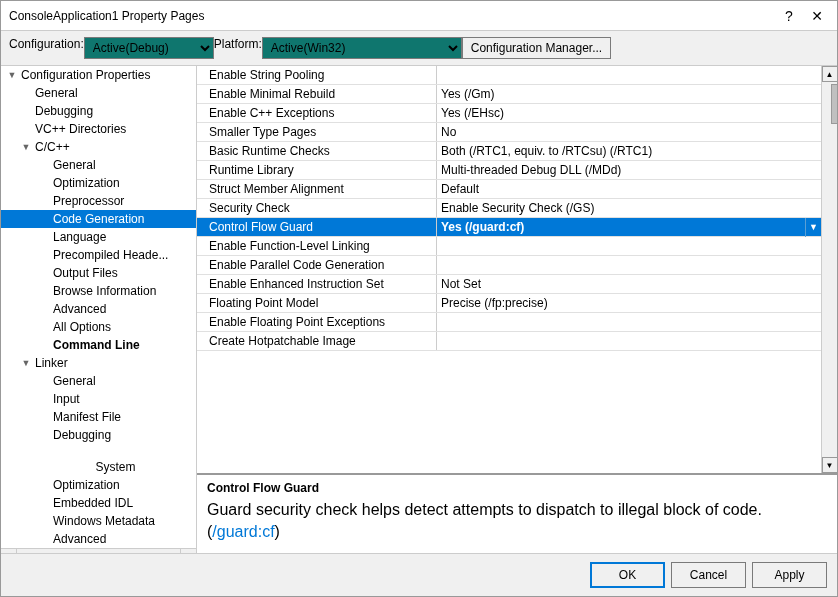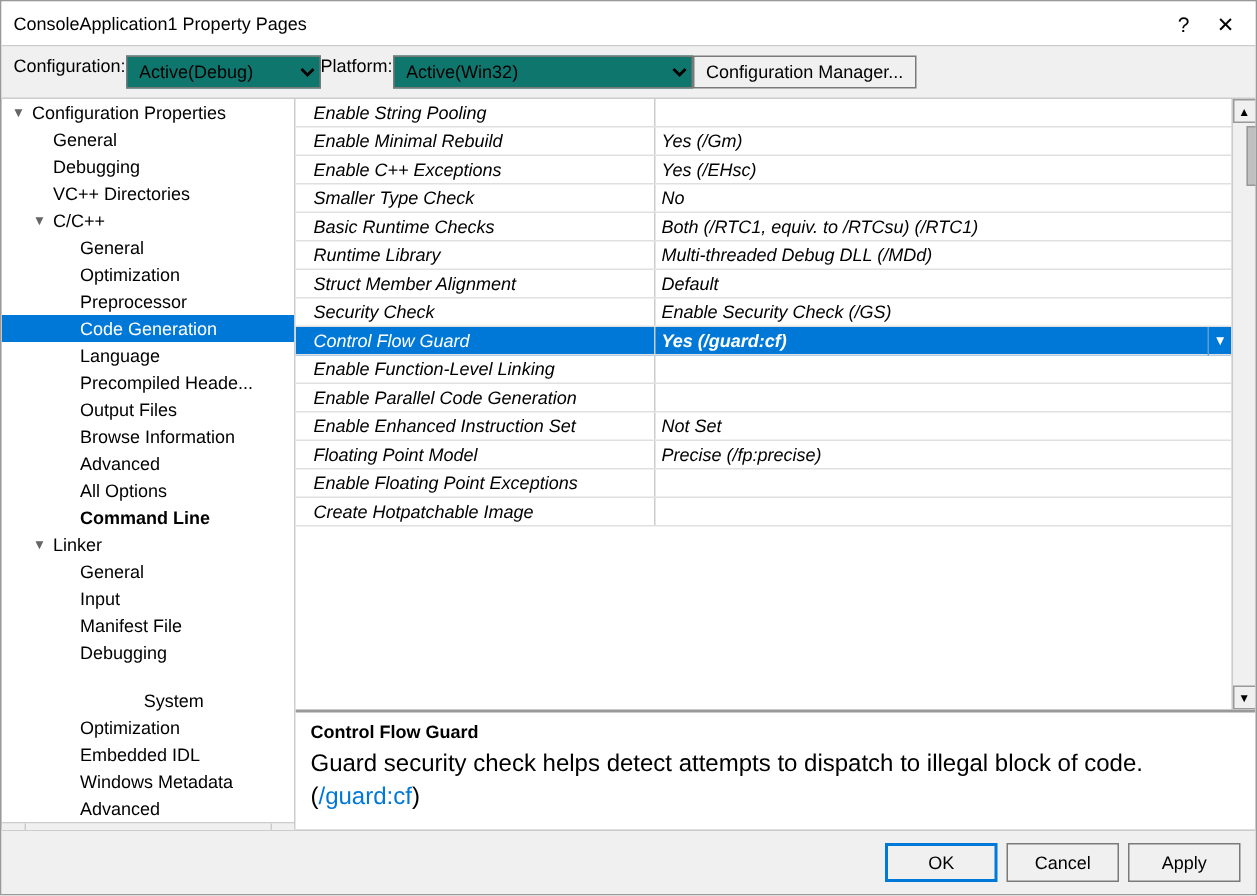--- a/index.html
+++ b/index.html
@@ -138,21 +138,20 @@
       flex: 1;
       overflow-y: auto;
       background: #fff;
     }
     
     .prop-row {
       display: flex;
       height: 19px;
       border-bottom: 1px solid #e0e0e0;
       align-items: center;
-      font-style: italic;
     }
     
     .prop-row.selected {
       background: #0078d7;
       color: #fff;
     }
     
     .prop-name {
       width: 240px;
       min-width: 240px;
@@ -412,21 +411,21 @@
             </div>
             <div class="prop-row">
               <div class="prop-name">Enable Minimal Rebuild</div>
               <div class="prop-value">Yes (/Gm)</div>
             </div>
             <div class="prop-row">
               <div class="prop-name">Enable C++ Exceptions</div>
               <div class="prop-value">Yes (/EHsc)</div>
             </div>
             <div class="prop-row">
-              <div class="prop-name">Smaller Type Check</div>
+              <div class="prop-name">Smaller Type Pages</div>
               <div class="prop-value">No</div>
             </div>
             <div class="prop-row">
               <div class="prop-name">Basic Runtime Checks</div>
               <div class="prop-value">Both (/RTC1, equiv. to /RTCsu) (/RTC1)</div>
             </div>
             <div class="prop-row">
               <div class="prop-name">Runtime Library</div>
               <div class="prop-value">Multi-threaded Debug DLL (/MDd)</div>
             </div>

